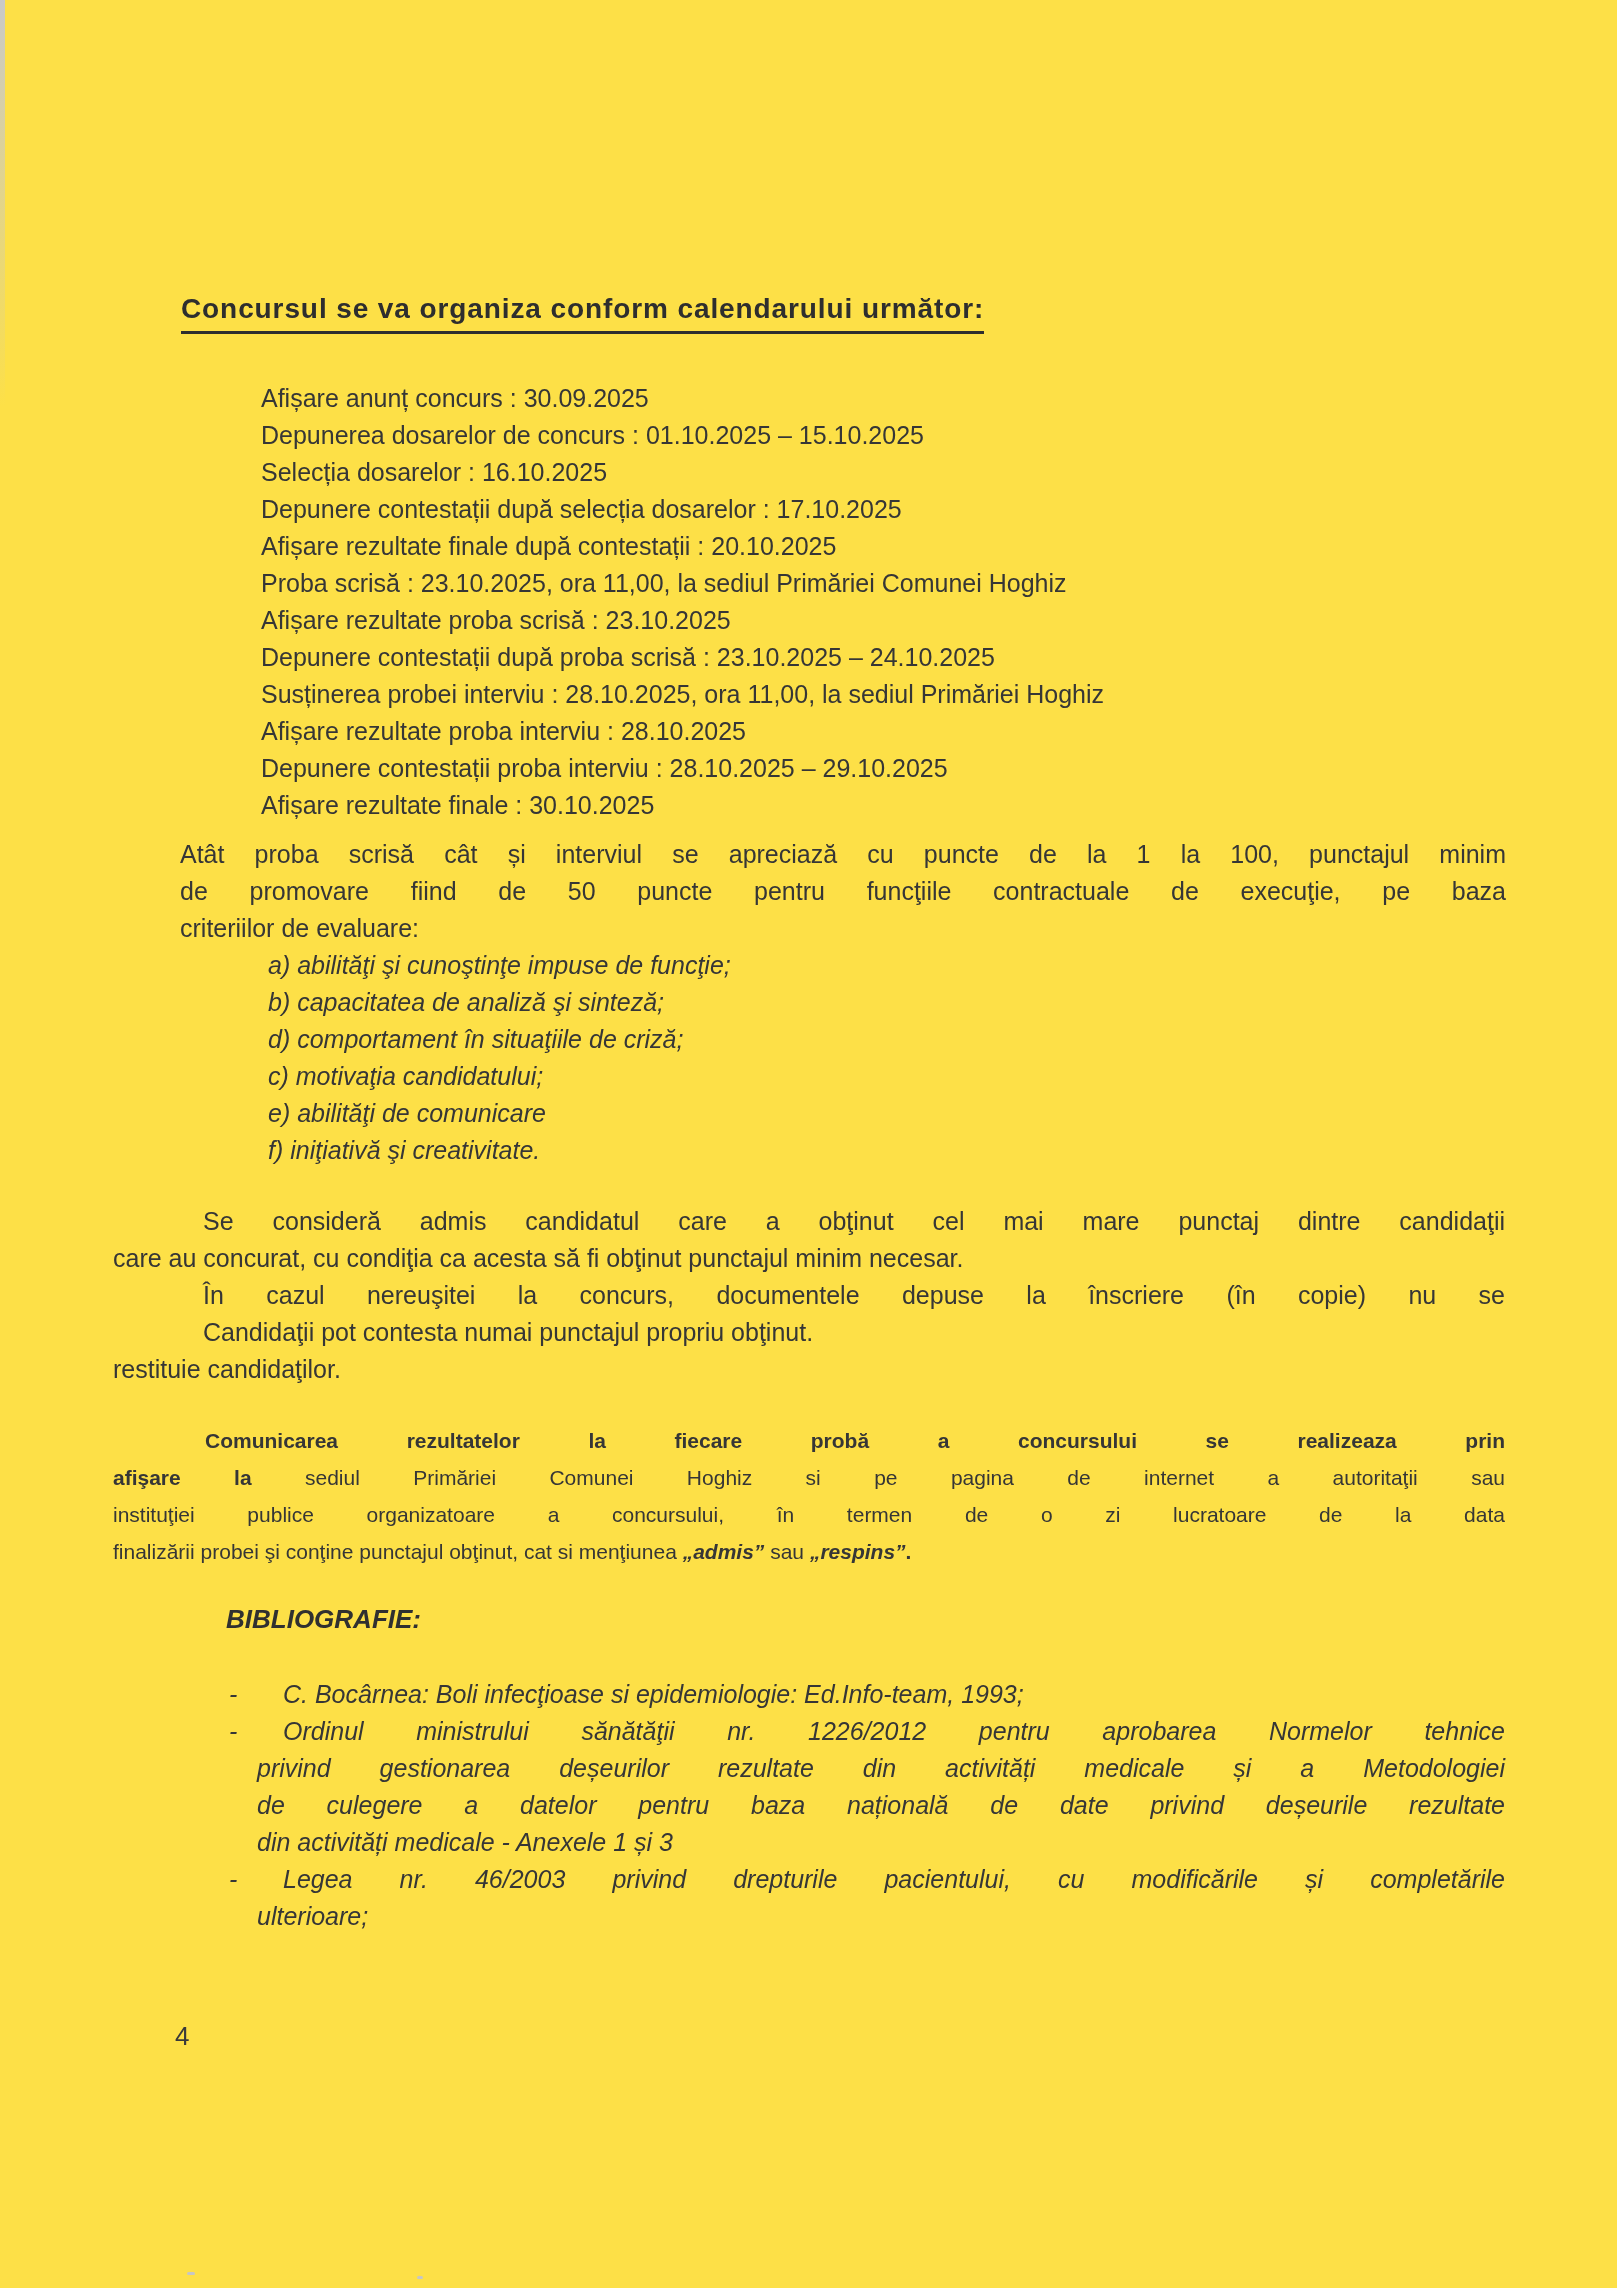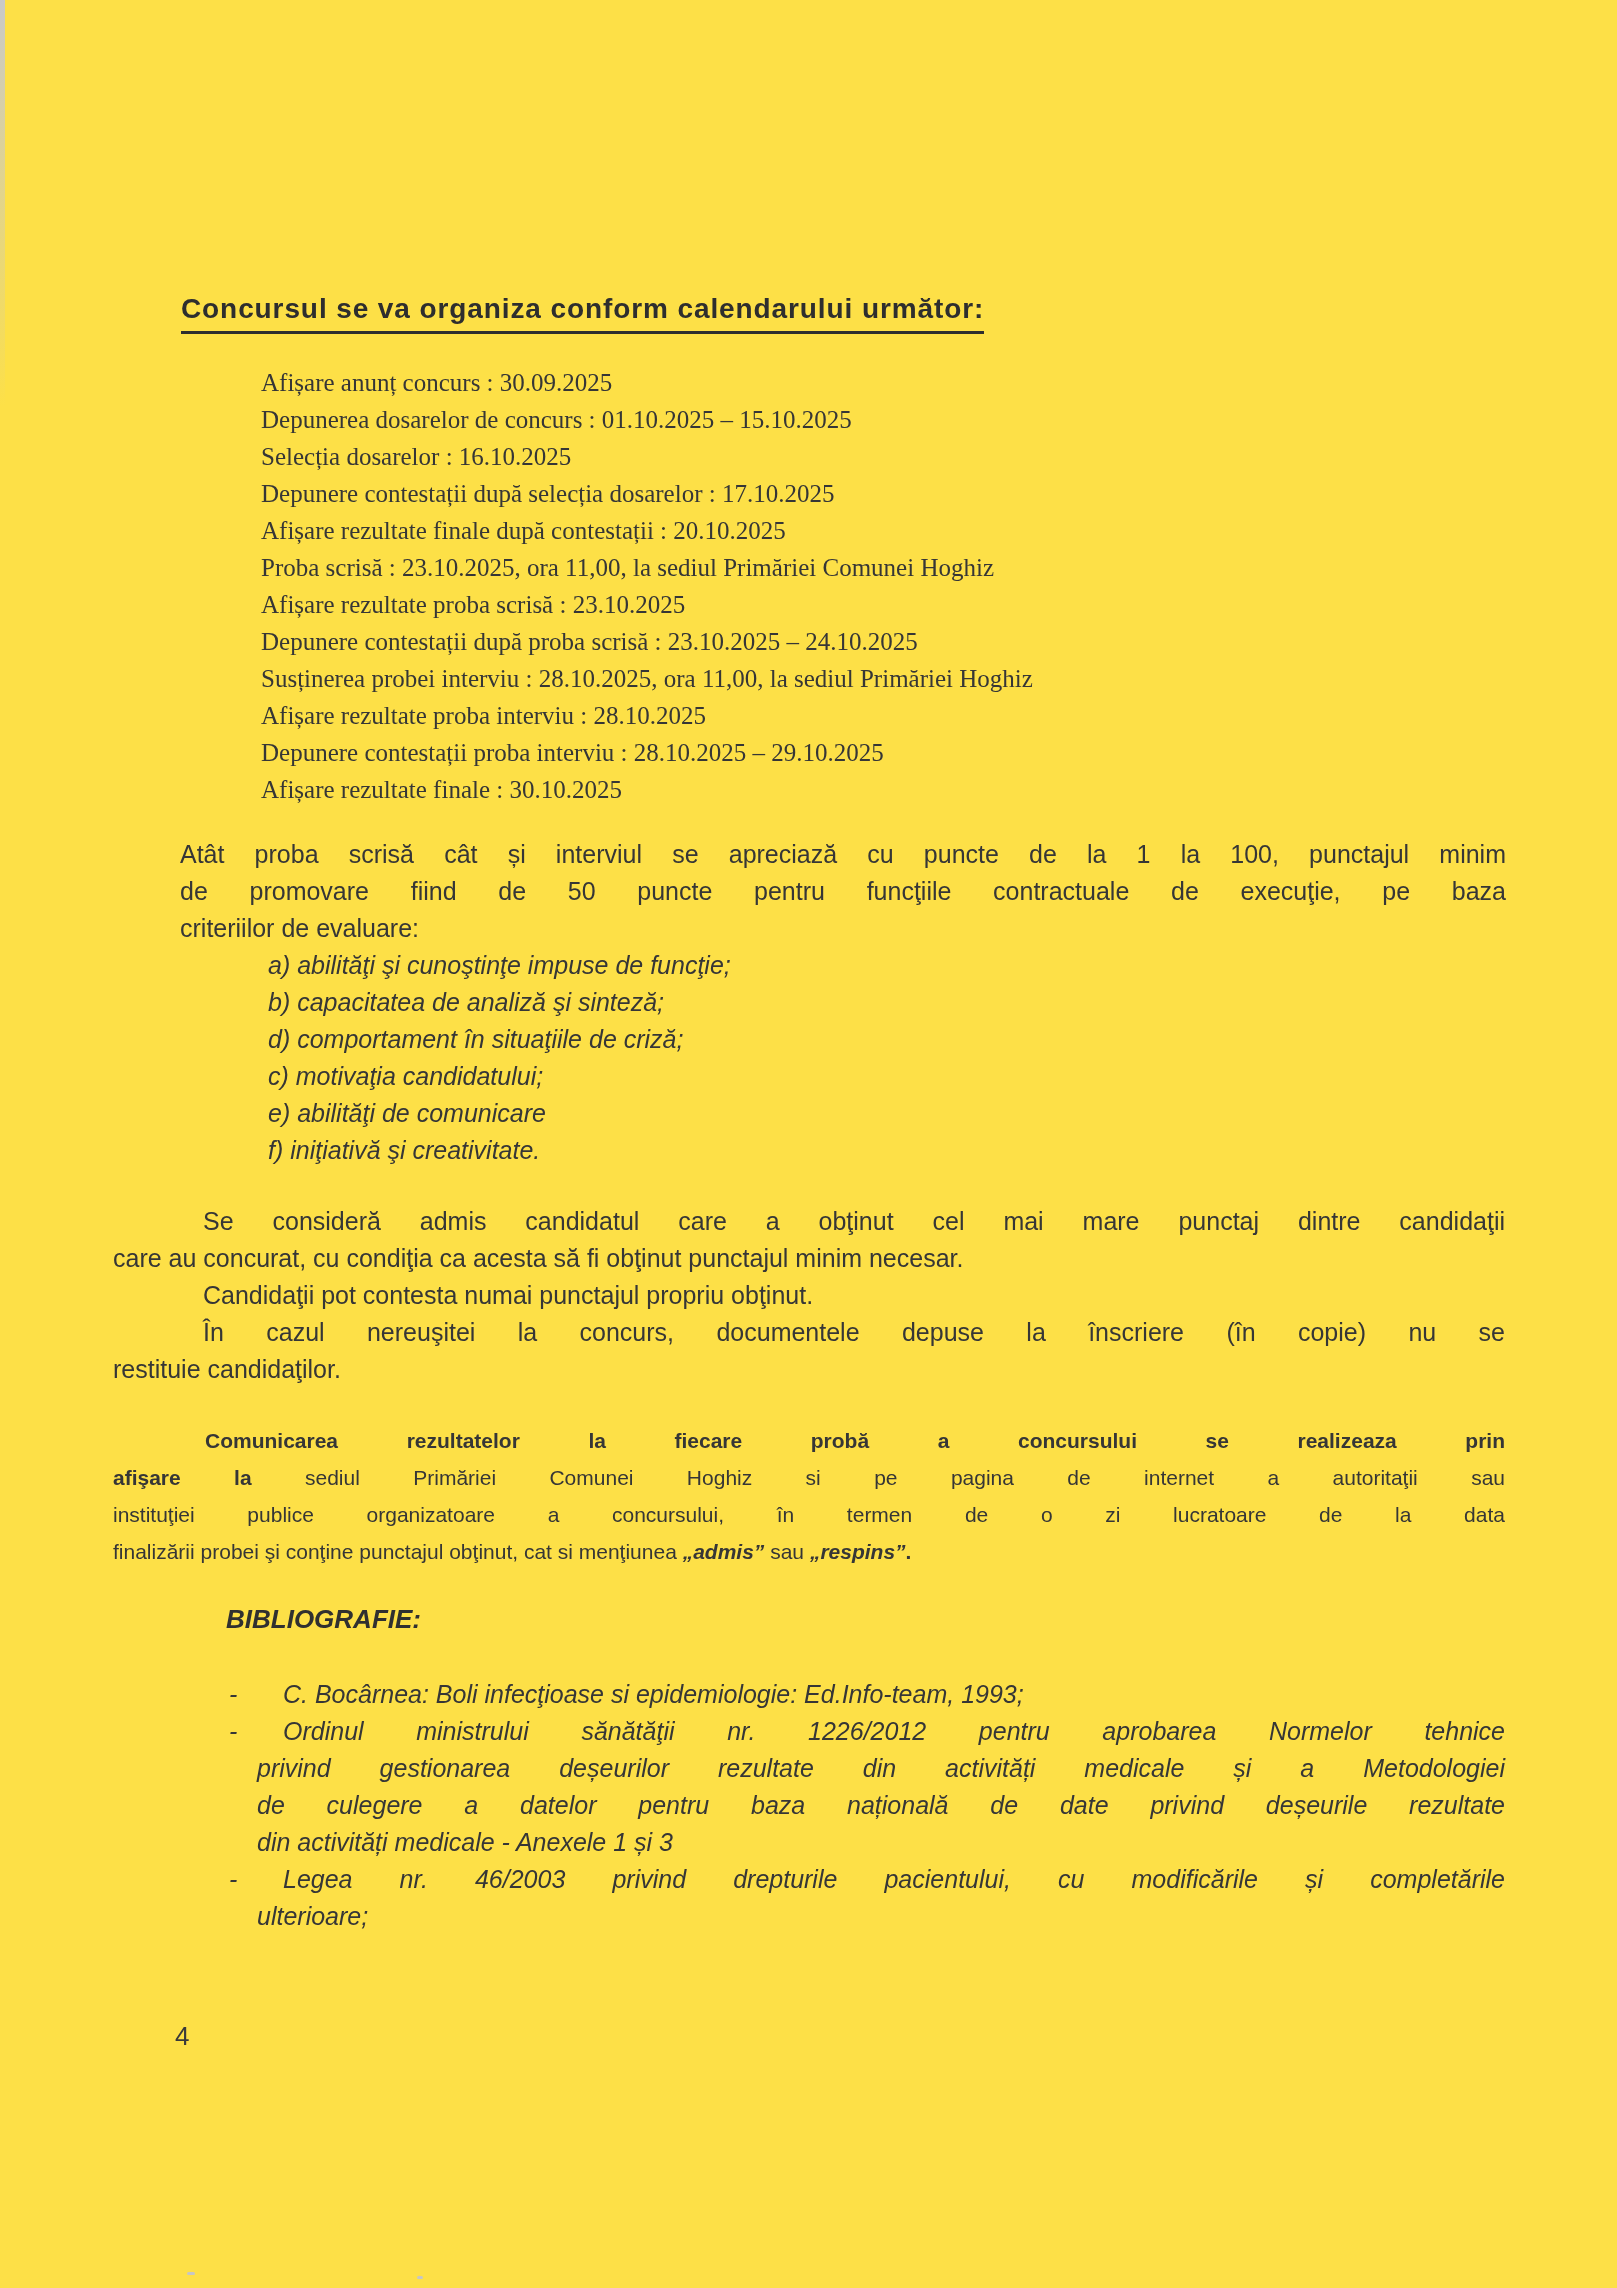--- a/index.html
+++ b/index.html
@@ -35,25 +35,24 @@
     font-weight: bold;
     letter-spacing: 0.9px;
     color: #2e2e2e;
     border-bottom: 3.7px solid #2e2e2e;
     padding-bottom: 5.5px;
     display: inline-block;
     white-space: nowrap;
   }
   .calendar {
     position: absolute;
-    left: 261px; top: 365px;
+    left: 261px; top: 380px;
     font-size: 25px;
     line-height: 36px;
     white-space: nowrap;
-    font-family: Liberation Serif, serif;
   }
   .scoring-intro {
     position: absolute;
     left: 180px; top: 836px;
     width: 1326px;
     font-size: 25px;
     line-height: 37px;
   }
   .criteria {
     position: absolute;
@@ -157,22 +156,22 @@
     <div class="line">b) capacitatea de analiză şi sinteză;</div>
     <div class="line">d) comportament în situaţiile de criză;</div>
     <div class="line">c) motivaţia candidatului;</div>
     <div class="line">e) abilităţi de comunicare</div>
     <div class="line">f) iniţiativă şi creativitate.</div>
   </div>
 
   <div class="admission">
     <div class="line jline ind">Se consideră admis candidatul care a obţinut cel mai mare punctaj dintre candidaţii</div>
     <div class="line lline">care au concurat, cu condiţia ca acesta să fi obţinut punctajul minim necesar.</div>
+    <div class="line jline ind">În cazul nereuşitei la concurs, documentele depuse la înscriere (în copie) nu se</div>
     <div class="line lline ind">Candidaţii pot contesta numai punctajul propriu obţinut.</div>
-    <div class="line jline ind">În cazul nereuşitei la concurs, documentele depuse la înscriere (în copie) nu se</div>
     <div class="line lline">restituie candidaţilor.</div>
   </div>
 
   <div class="communication">
     <div class="line jline ind2"><span class="b">Comunicarea rezultatelor la fiecare probă a concursului se realizeaza prin</span></div>
     <div class="line jline"><span class="b">afişare la</span><span> sediul Primăriei Comunei Hoghiz si pe pagina de internet a autoritaţii sau</span></div>
     <div class="line jline">instituţiei publice organizatoare a concursului, în termen de o zi lucratoare de la data</div>
     <div class="line lline"><span>finalizării probei şi conţine punctajul obţinut, cat si menţiunea </span><span class="bi">„admis”</span><span> sau </span><span class="bi">„respins”</span><span class="b">.</span></div>
   </div>
 

